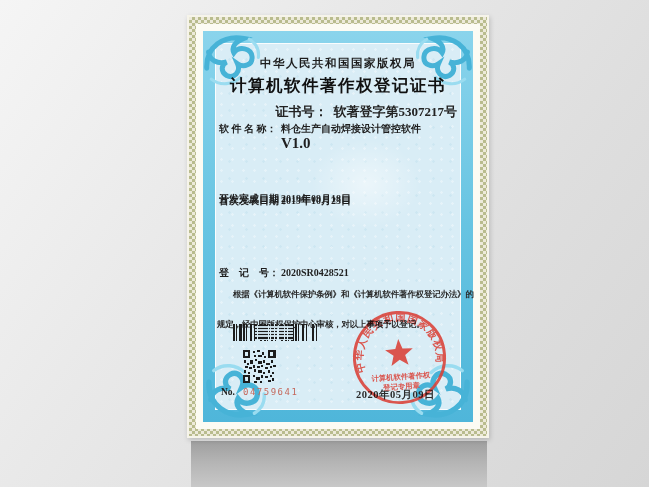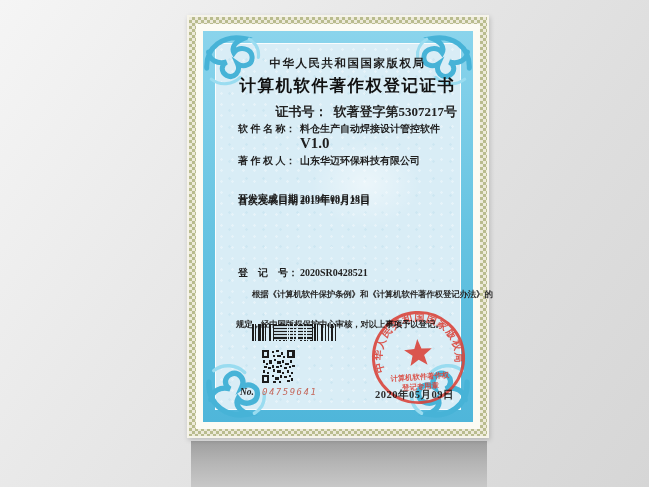--- a/index.html
+++ b/index.html
@@ -43,21 +43,21 @@
   .watermark{
     position:absolute;left:95px;top:95px;width:110px;height:90px;
     background:radial-gradient(ellipse at center,rgba(255,255,255,.5),rgba(255,255,255,0) 70%);
   }
   .corner{position:absolute;width:58px;height:58px;z-index:3;}
   .corner svg{display:block;width:100%;height:100%;}
   .corner.tl{left:17px;top:17px;}
   .corner.tr{right:17px;top:17px;transform:scaleX(-1);}
   .corner.bl{left:17px;bottom:17px;transform:scaleY(-1);width:66px;height:62px;}
   .corner.br{right:17px;bottom:17px;transform:scale(-1,-1);width:66px;height:62px;}
-  .content{position:absolute;left:28px;top:28px;right:28px;bottom:28px;z-index:4;margin-left:19px;}
+  .content{position:absolute;left:28px;top:28px;right:28px;bottom:28px;z-index:4;}
 
   .authority{
     position:absolute;left:0;right:0;top:13px;text-align:center;
     font-size:11.5px;font-weight:bold;letter-spacing:1.5px;color:#1d1d1d;white-space:nowrap;
   }
   .title{
     position:absolute;left:0;right:0;top:32px;text-align:center;
     font-size:16.5px;font-weight:bold;letter-spacing:1.5px;color:#111;white-space:nowrap;
   }
   .cert-no{
@@ -80,21 +80,21 @@
   }
   .barcode::after{
     content:"";position:absolute;left:22px;top:1px;width:38px;height:15px;
     background:
       repeating-linear-gradient(0deg,rgba(216,236,246,.9) 0 1.4px,transparent 1.4px 3.1px),
       repeating-linear-gradient(90deg,#1c1c1c 0 1.8px,transparent 1.8px 3.4px);
   }
   .qr{position:absolute;left:26px;top:307px;width:36px;height:33px;}
   .qr svg{display:block;width:100%;height:100%;shape-rendering:crispEdges;}
 
-  .serial{position:absolute;left:6px;top:344px;font-size:9.5px;color:#222;white-space:nowrap;font-style:italic;}
+  .serial{position:absolute;left:6px;top:344px;font-size:9.5px;color:#222;white-space:nowrap;}
   .serial .pfx{font-weight:bold;}
   .serial .no{
     color:#c4685c;font-family:"DejaVu Sans Mono","Liberation Mono",monospace;
     font-size:9px;letter-spacing:1.5px;margin-left:8px;
   }
 
   .issue-date{
     position:absolute;left:141px;top:345px;z-index:4;
     font-size:10.5px;font-weight:bold;color:#2b2b2b;letter-spacing:0.5px;white-space:nowrap;
   }
@@ -152,23 +152,20 @@
       <div class="title">计算机软件著作权登记证书</div>
       <div class="cert-no">
         <span>证书号：</span><span class="num">软著登字第5307217号</span>
       </div>
 
       <div class="field f1">
         <span class="lab">软 件 名 称：</span><span>料仓生产自动焊接设计管控软件</span>
       </div>
       <div class="f1b">V1.0</div>
 
-      <div class="field f2">
-        <span class="lab">著 作 权 人：</span><span>山东华迈环保科技有限公司</span>
-      </div>
       <div class="field f3">
         <span class="lab">开发完成日期：</span><span>2019年09月18日</span>
       </div>
       <div class="field f4">
         <span class="lab">首次发表日期：</span><span>2019年10月23日</span>
       </div>
       <div class="field f7">
         <span class="lab">登　记　号：</span><span>2020SR0428521</span>
       </div>
 

